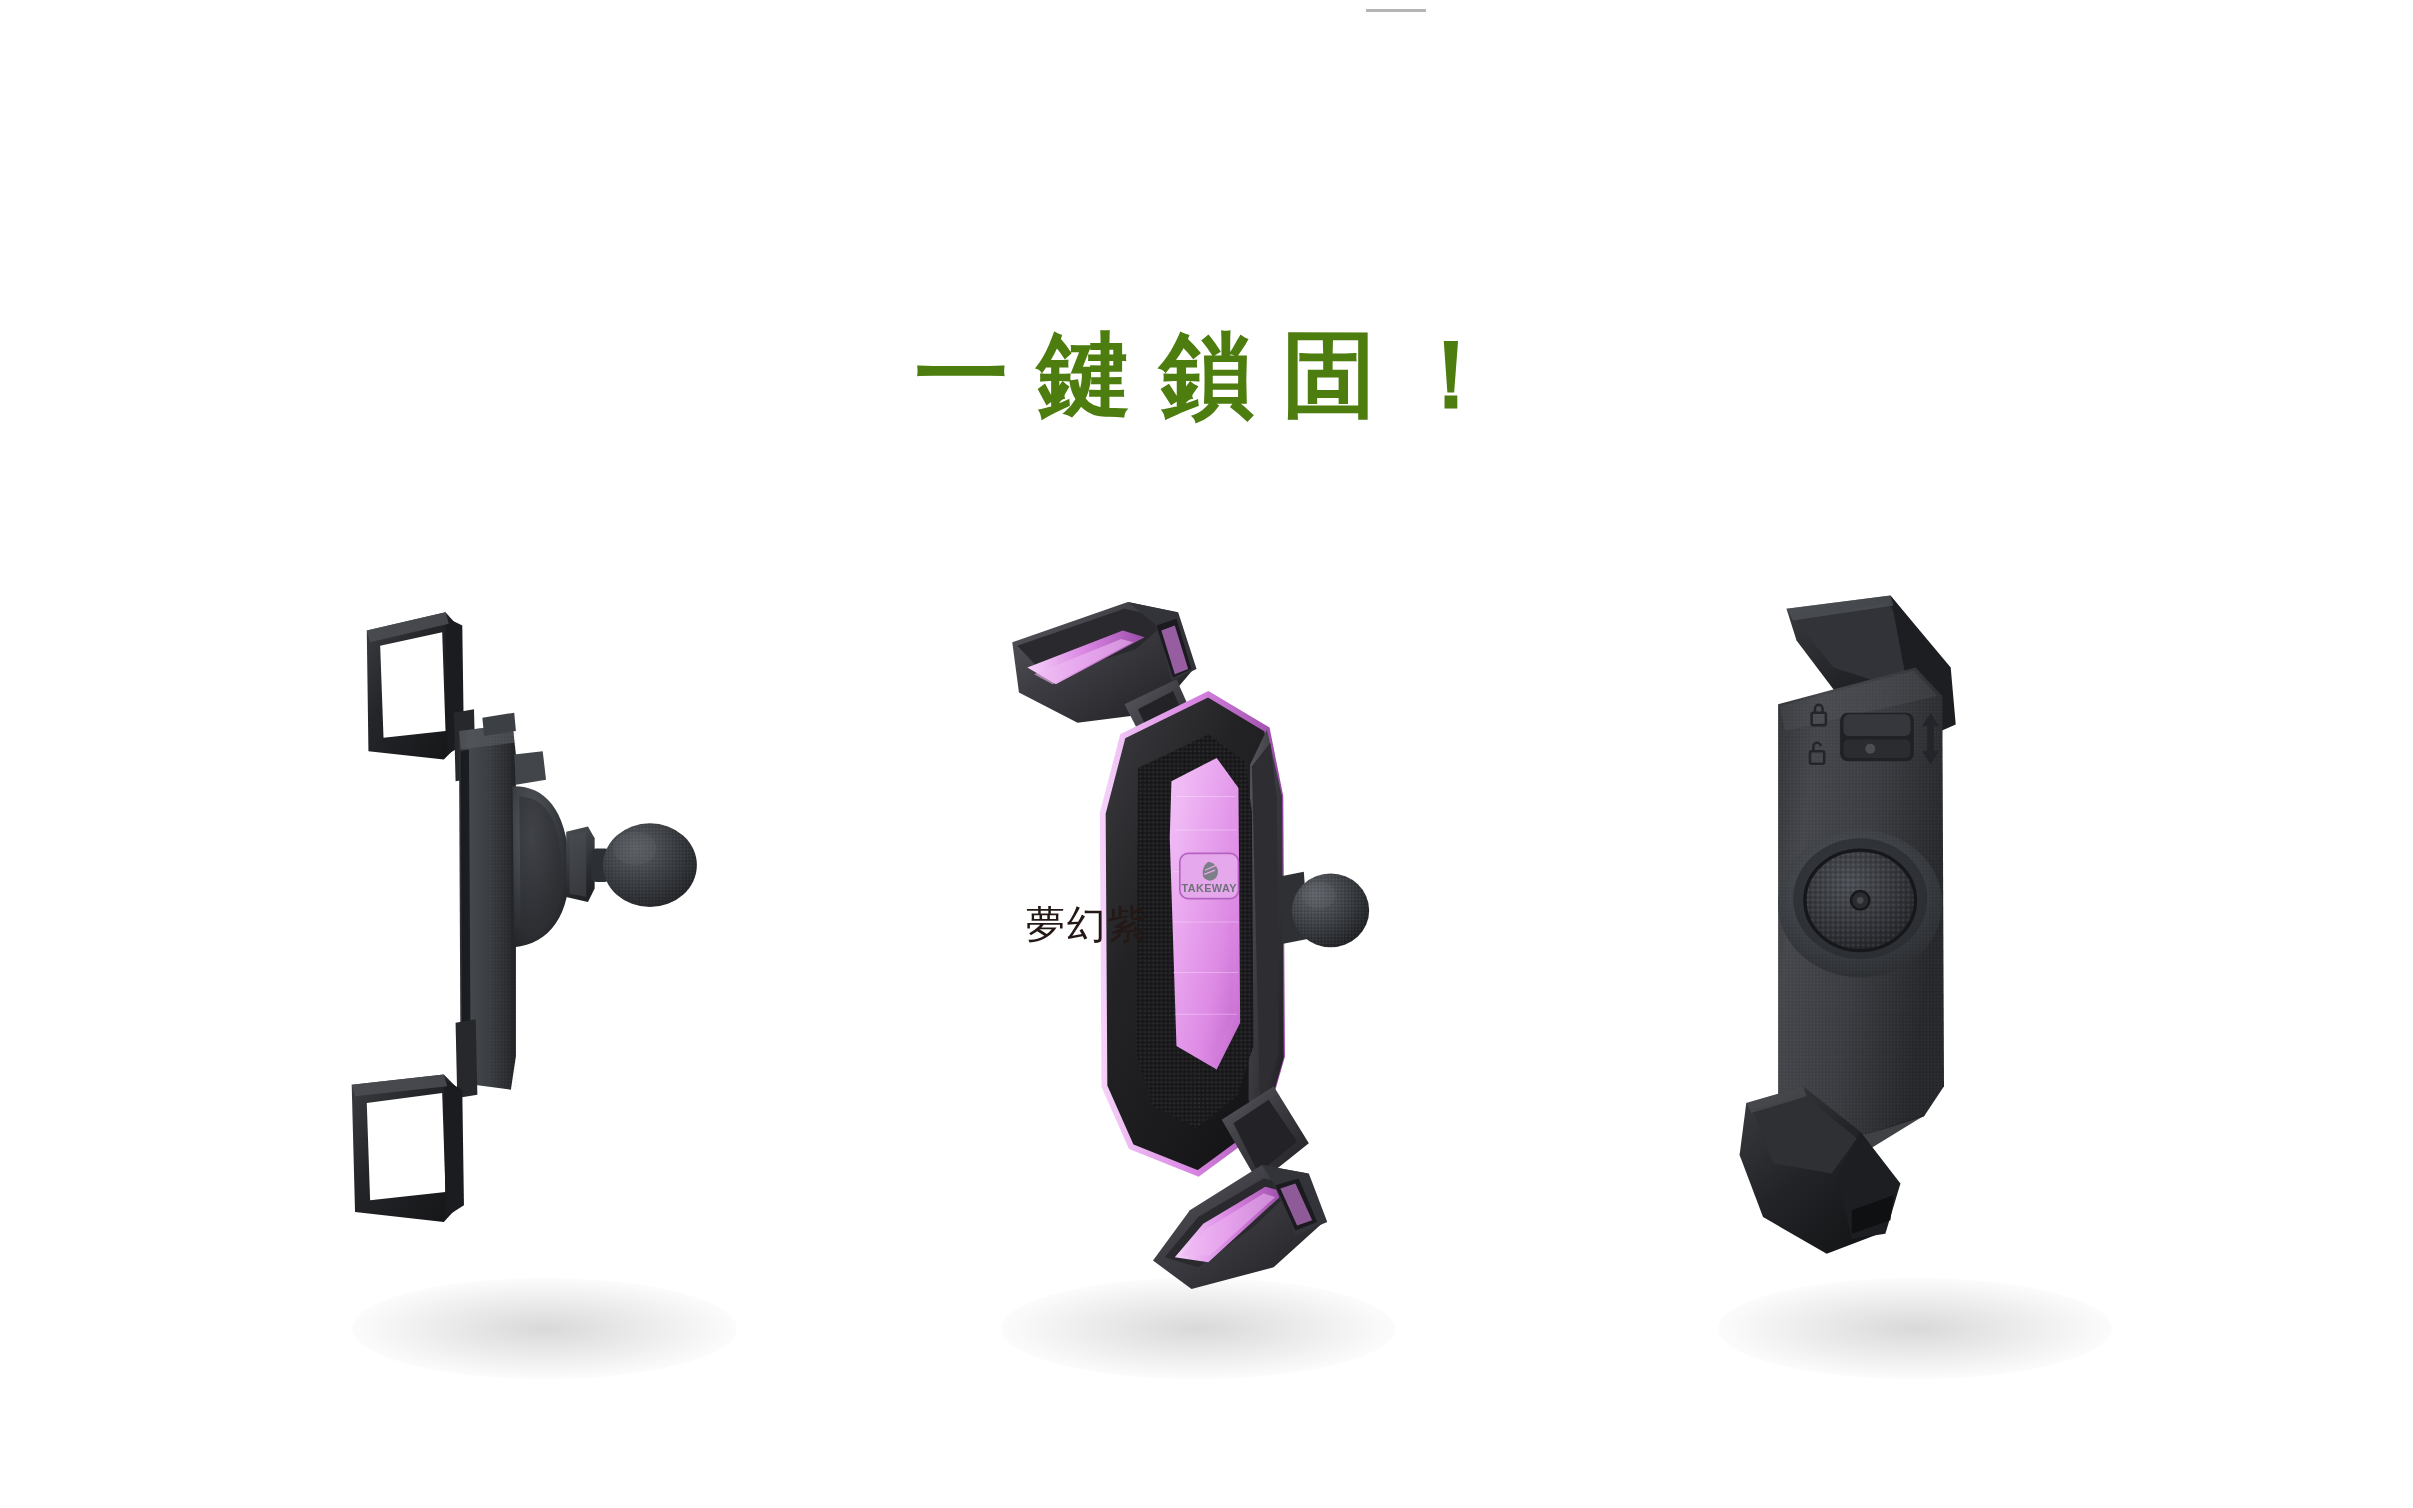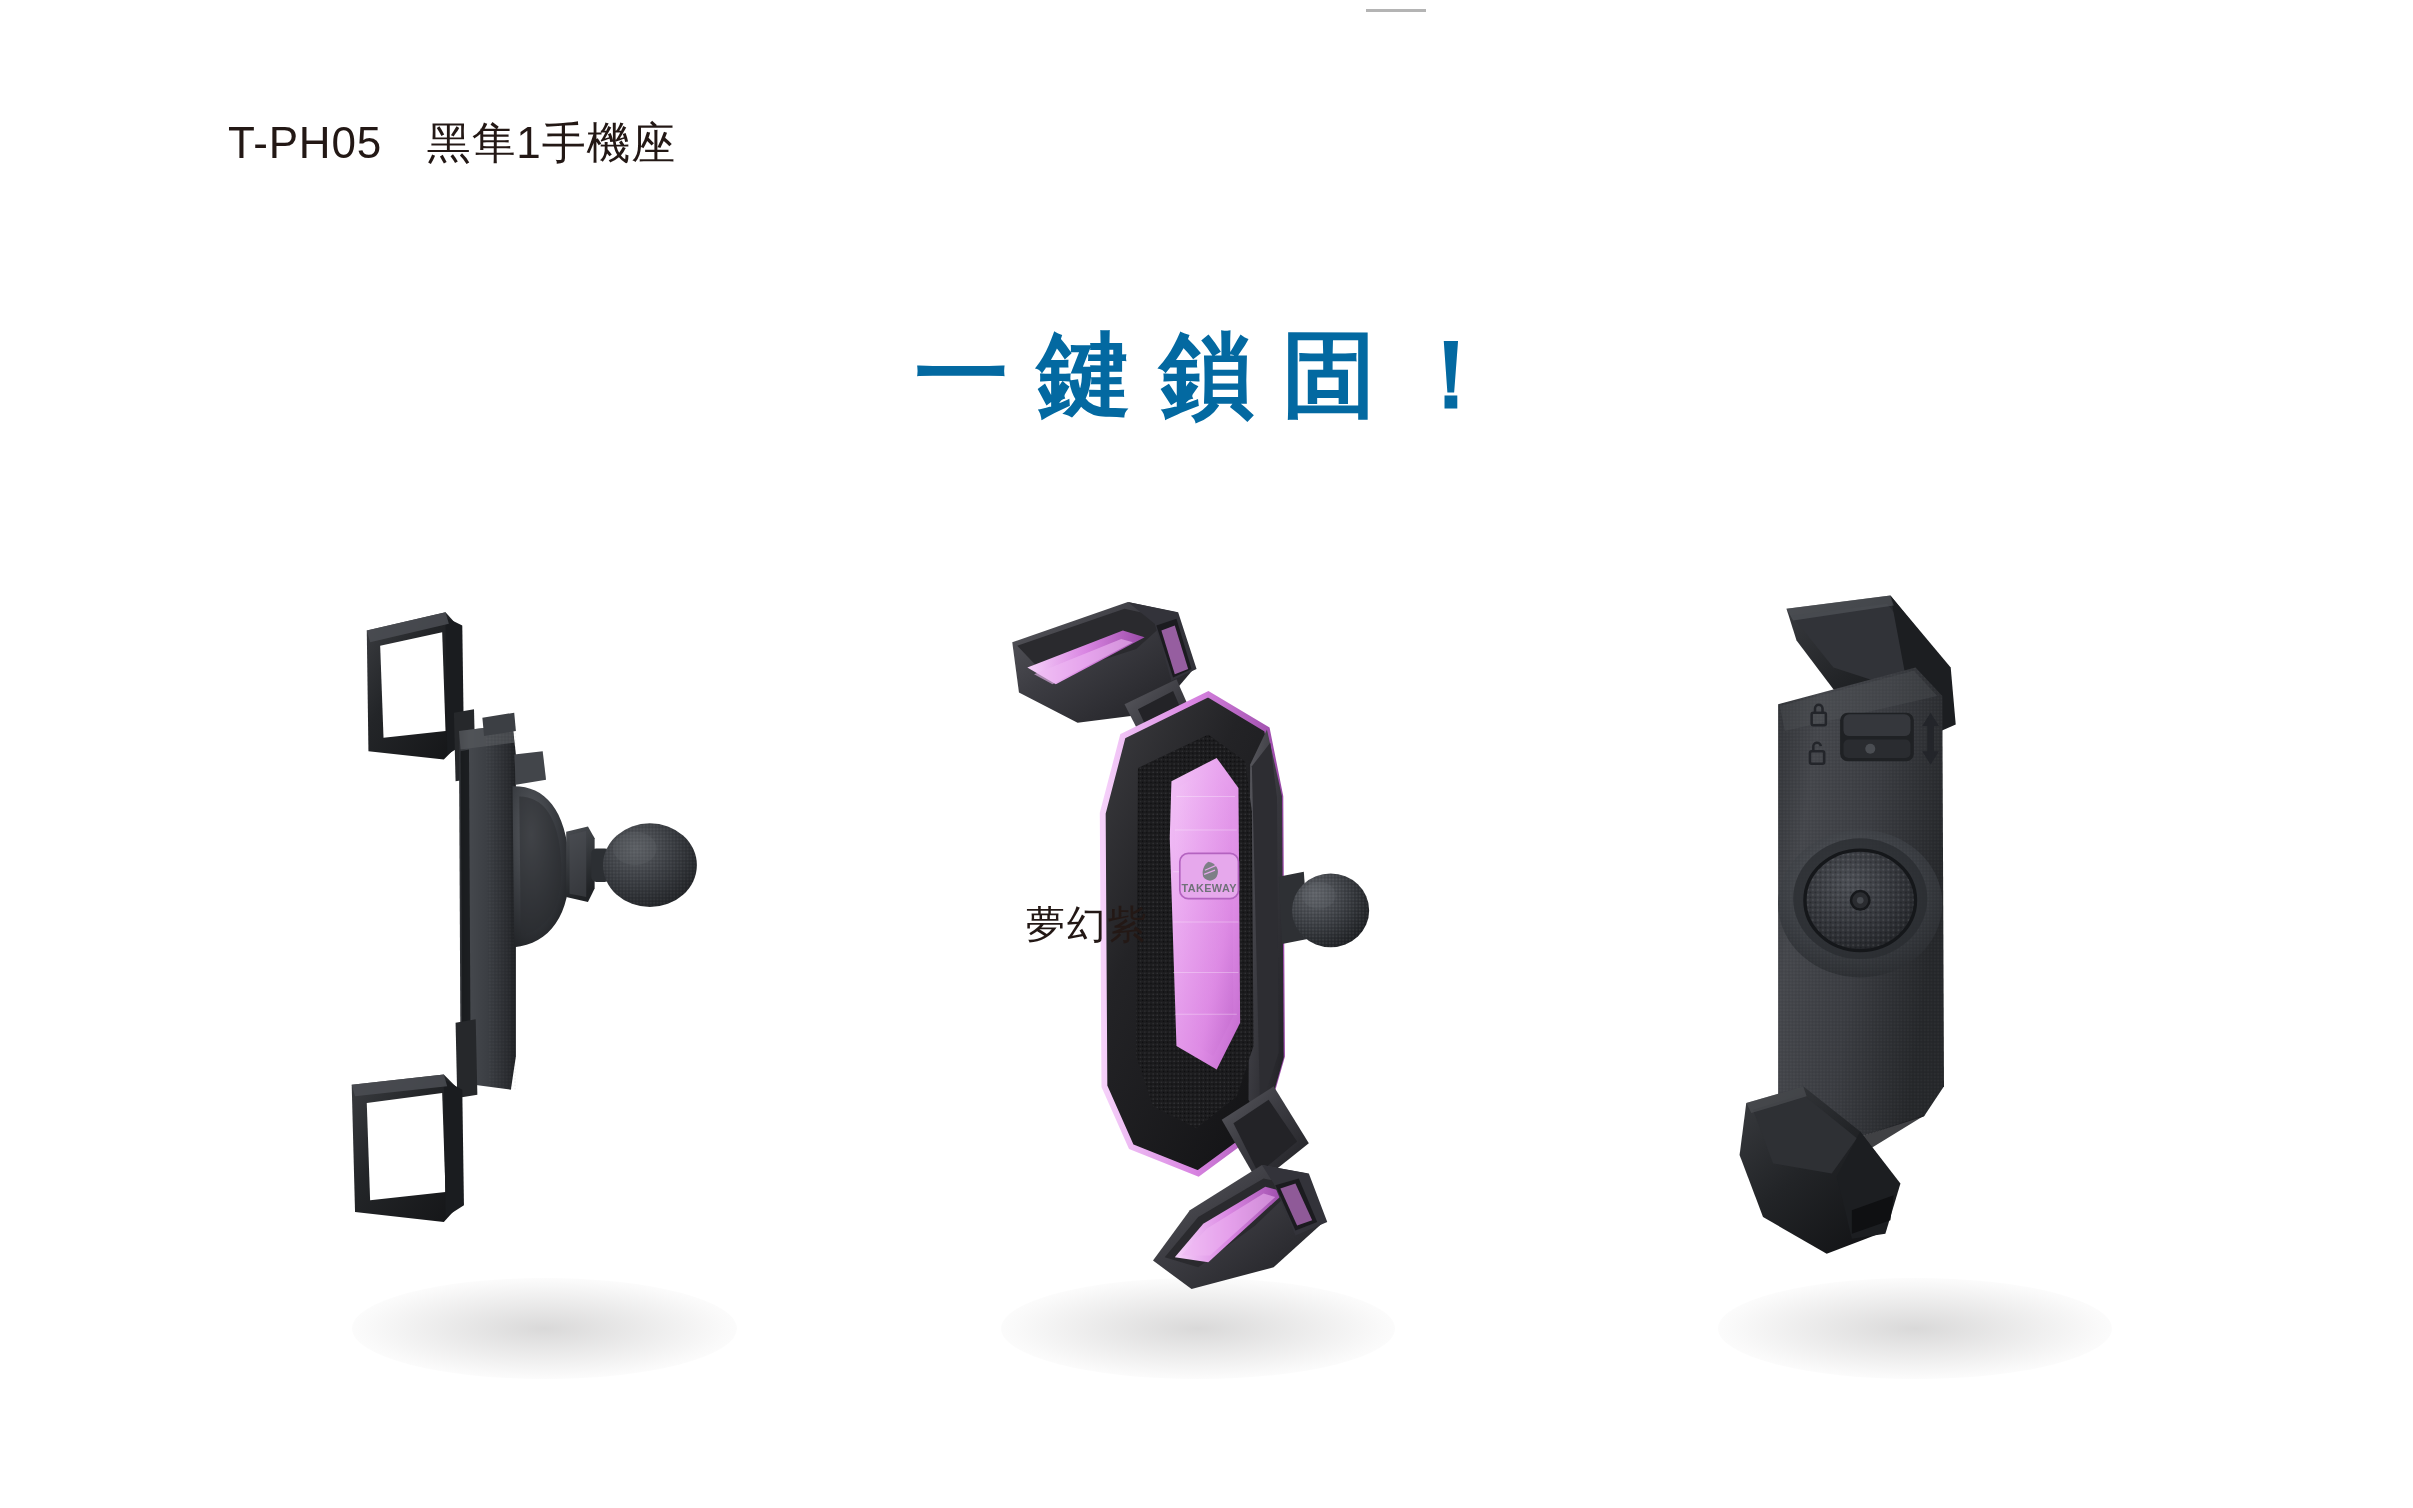--- a/index.html
+++ b/index.html
@@ -50,21 +50,21 @@
   .headline {
     position: absolute;
     left: 0;
     right: 0;
     top: 323px;
     text-align: center;
     font-size: 94px;
     font-weight: 900;
     letter-spacing: 28.5px;
     text-indent: 28.5px;
-    color: #0369a1;
+    color: #4d7c0f;
     font-family: "DejaVu Sans", "Liberation Sans", sans-serif;
     line-height: 1.1;
     white-space: nowrap;
   }
 
   
   .stage {
     position: absolute;
     left: 0;
     top: 587px;
@@ -137,21 +137,20 @@
   
   .prod-svg { display: block; }
 </style>
 </head>
 <body>
 
 <div class="page">
 
   <div class="top-artifact"></div>
 
-  <div class="product-title">T-PH05　黑隼1手機座</div>
 
   <div class="headline">一鍵鎖固！</div>
 
   <div class="ground-shadow shadow-left"></div>
   <div class="ground-shadow shadow-center"></div>
   <div class="ground-shadow shadow-right"></div>
 
   <div class="stage">
 
     <div class="product-slot slot-left">

